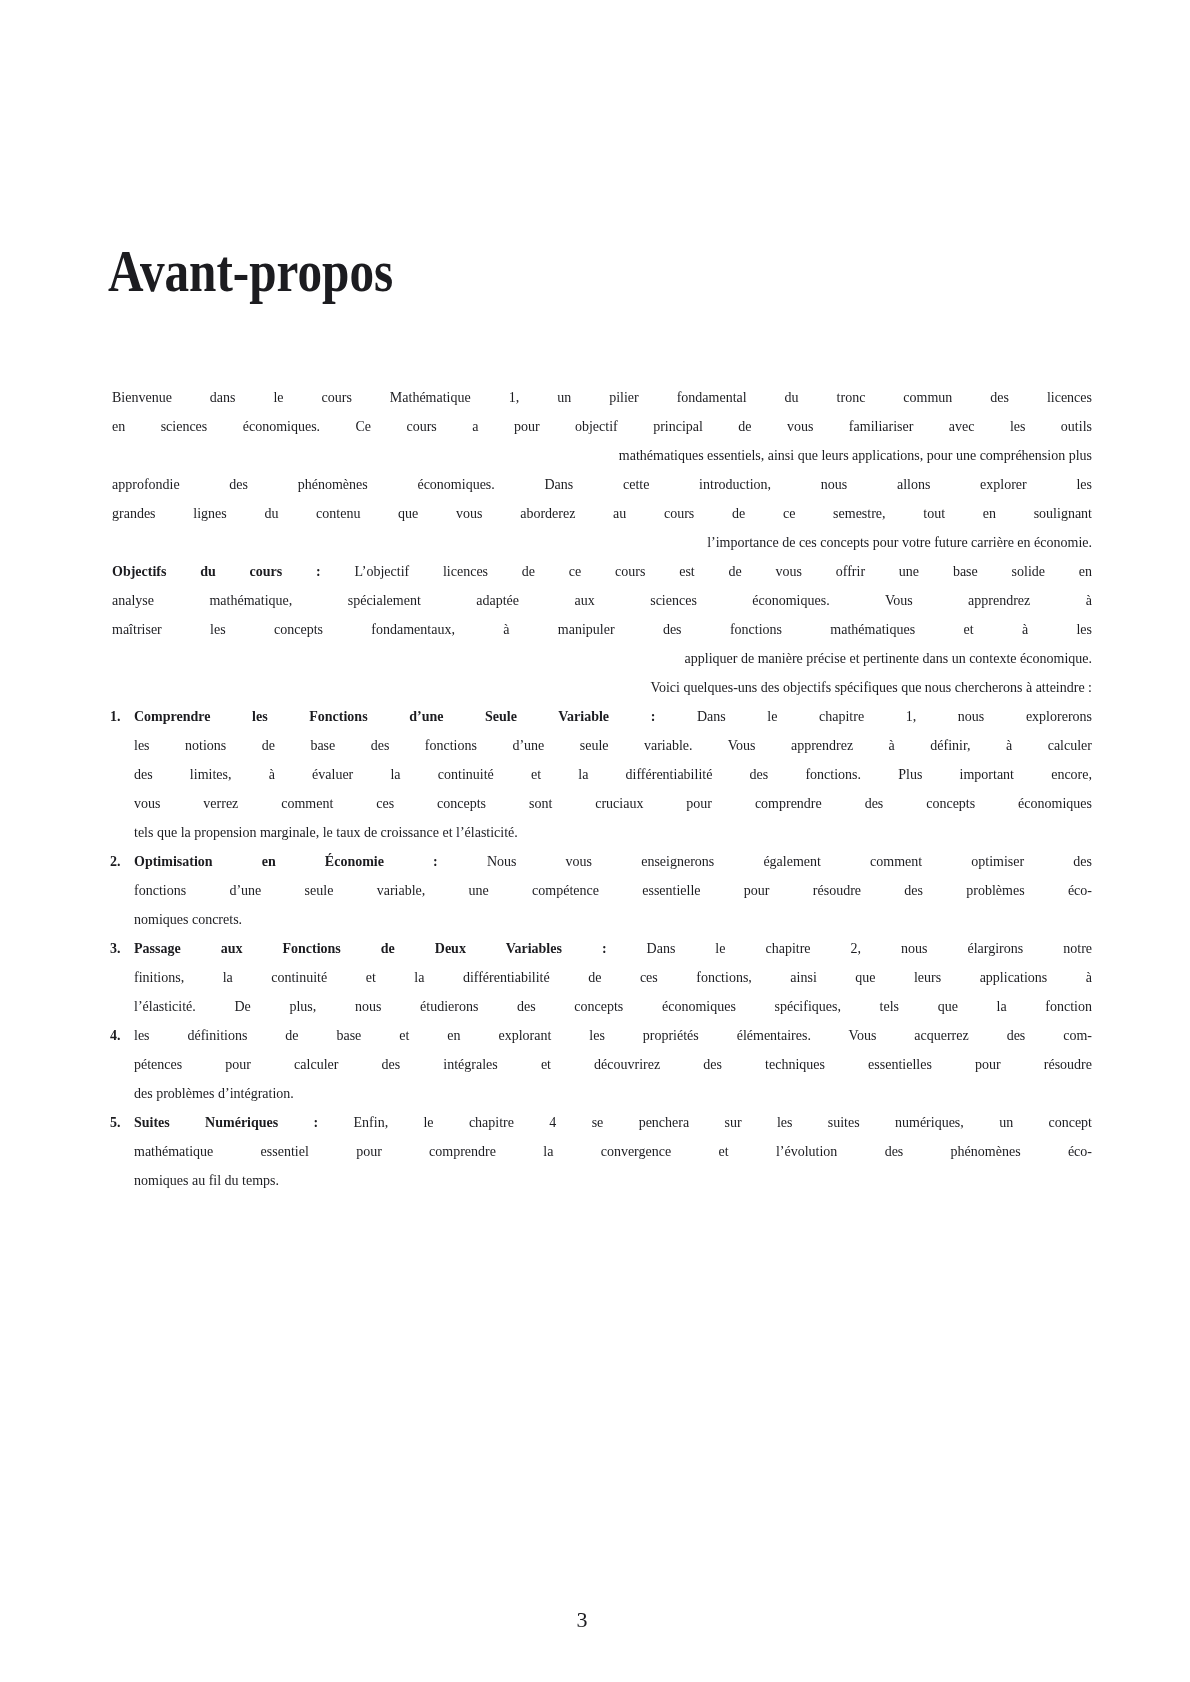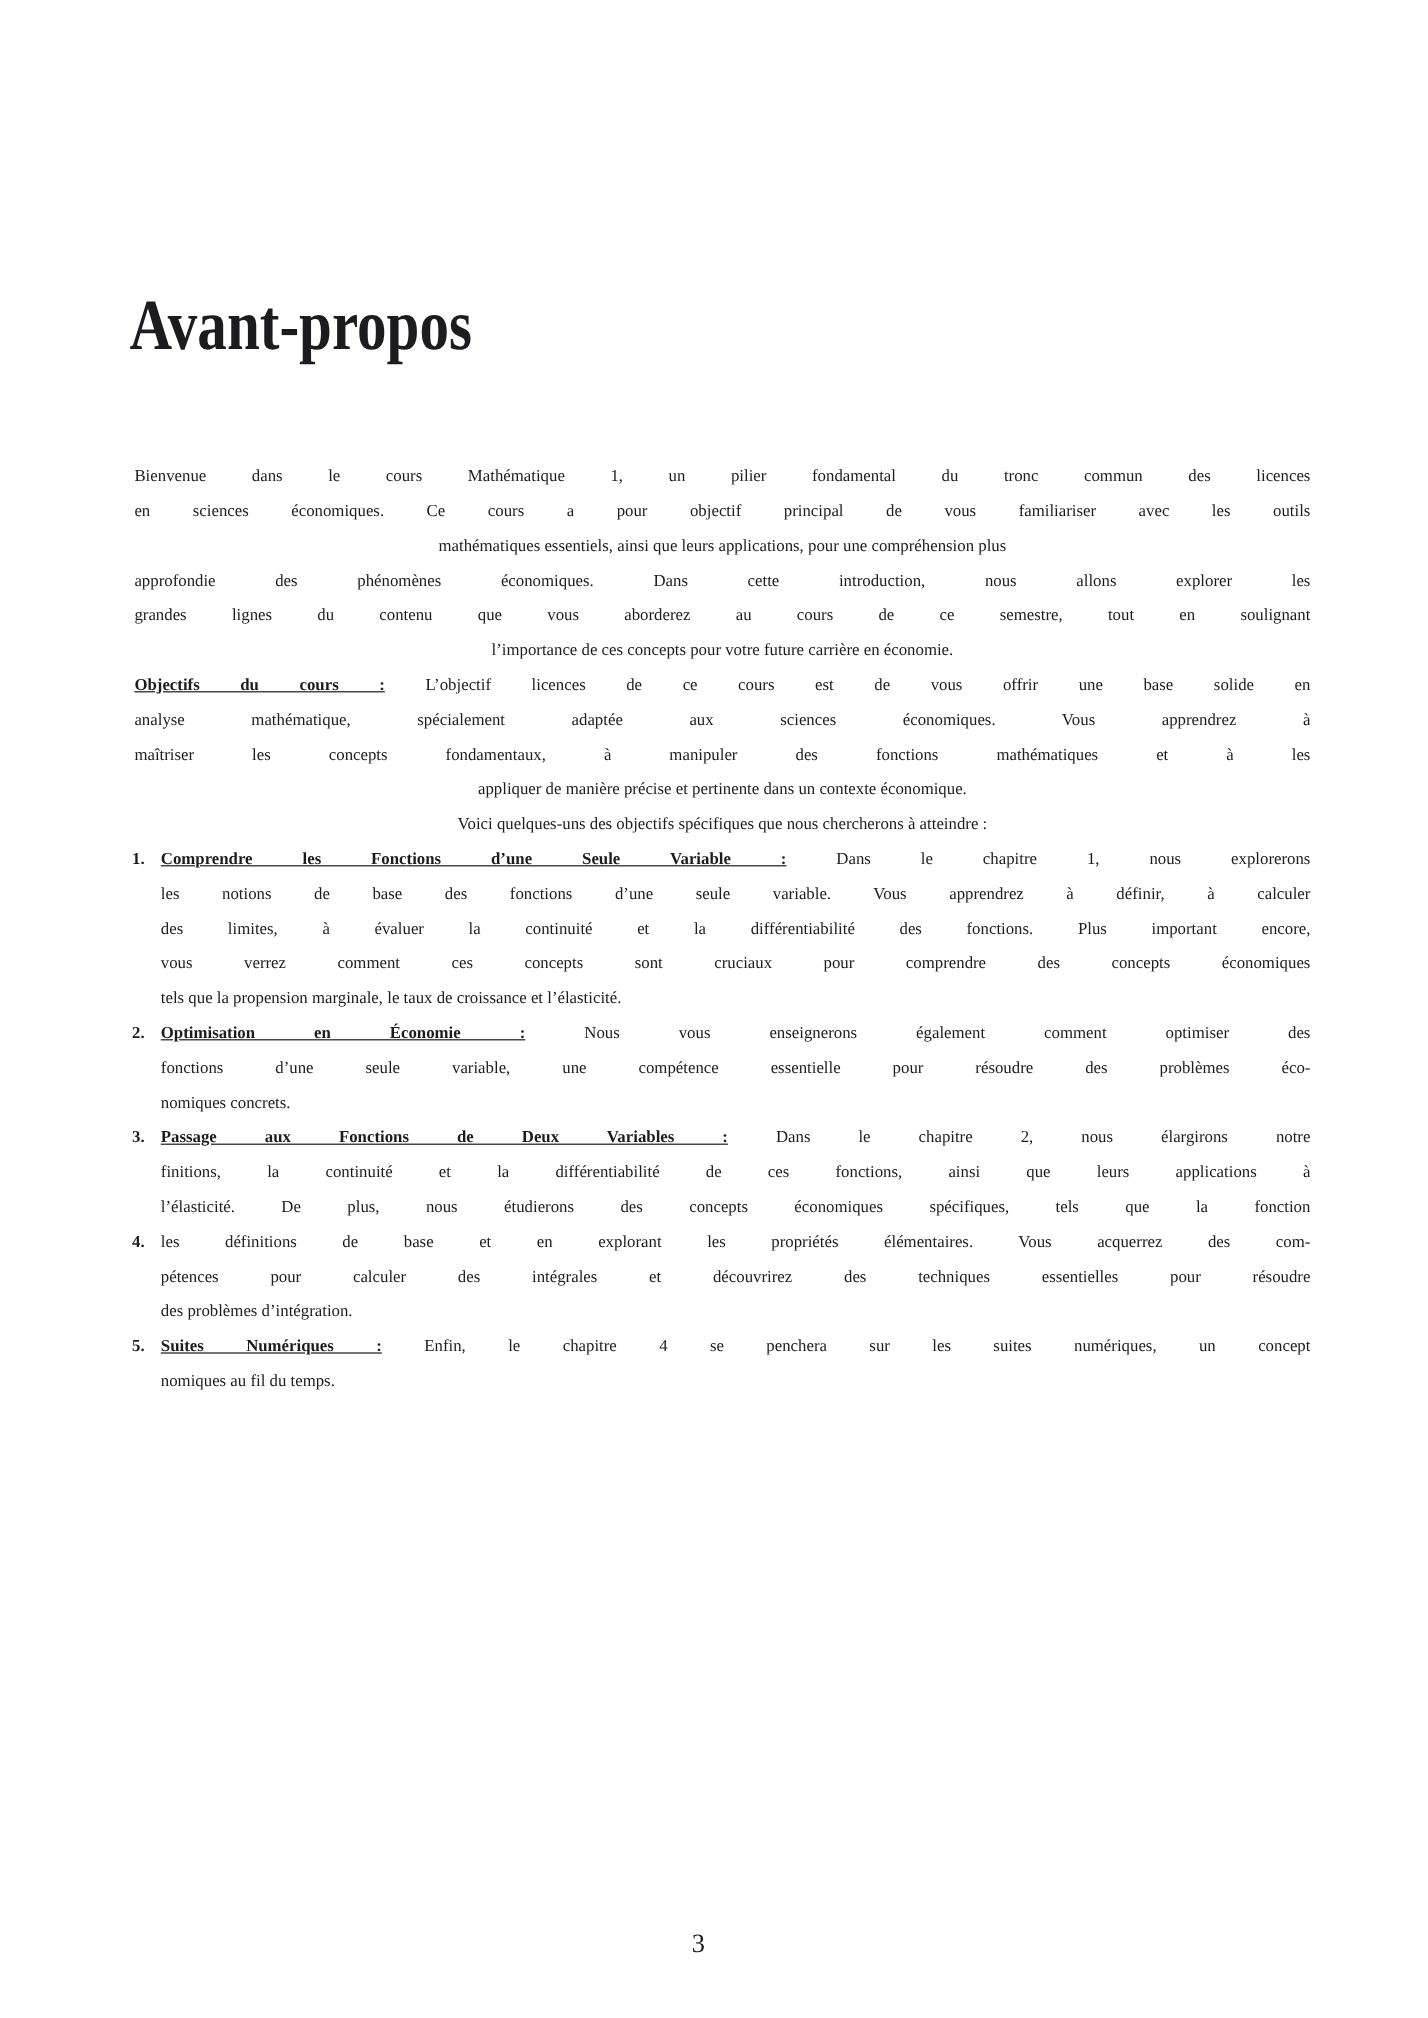--- a/index.html
+++ b/index.html
@@ -29,22 +29,22 @@
   }
   .content {
     position: absolute;
     left: 112px; top: 383px;
     width: 980px;
     font-size: 14px;
     line-height: 29px;
   }
   .ln { min-height: 29px; }
   .j  { text-align: justify; text-align-last: justify; text-justify: inter-word; }
-  .c  { text-align: center; }
-  b   { font-weight: 700; text-decoration: underline; }
+  .c  { text-align: right; }
+  b   { font-weight: 700; }
   .item { position: relative; padding-left: 22px; }
   .num {
     position: absolute;
     left: -2px; top: 0;
     font-weight: 700;
     line-height: 29px;
   }
   .pagenum {
     position: absolute;
     left: 92px; top: 1605px;
@@ -105,20 +105,21 @@
       <div class="item">
         <span class="num">4.</span>
         <div class="ln j">les définitions de base et en explorant les propriétés élémentaires. Vous acquerrez des com-</div>
         <div class="ln j">pétences pour calculer des intégrales et découvrirez des techniques essentielles pour résoudre</div>
         <div class="ln">des problèmes d’intégration.</div>
       </div>
 
       <div class="item">
         <span class="num">5.</span>
         <div class="ln j"><b>Suites Numériques :</b><span> Enfin, le chapitre 4 se penchera sur les suites numériques, un concept</span></div>
+        <div class="ln j">mathématique essentiel pour comprendre la convergence et l’évolution des phénomènes éco-</div>
         <div class="ln">nomiques au fil du temps.</div>
       </div>
 
     </section>
   </div>
 
   <div class="pagenum">3</div>
 
 </div>
 

